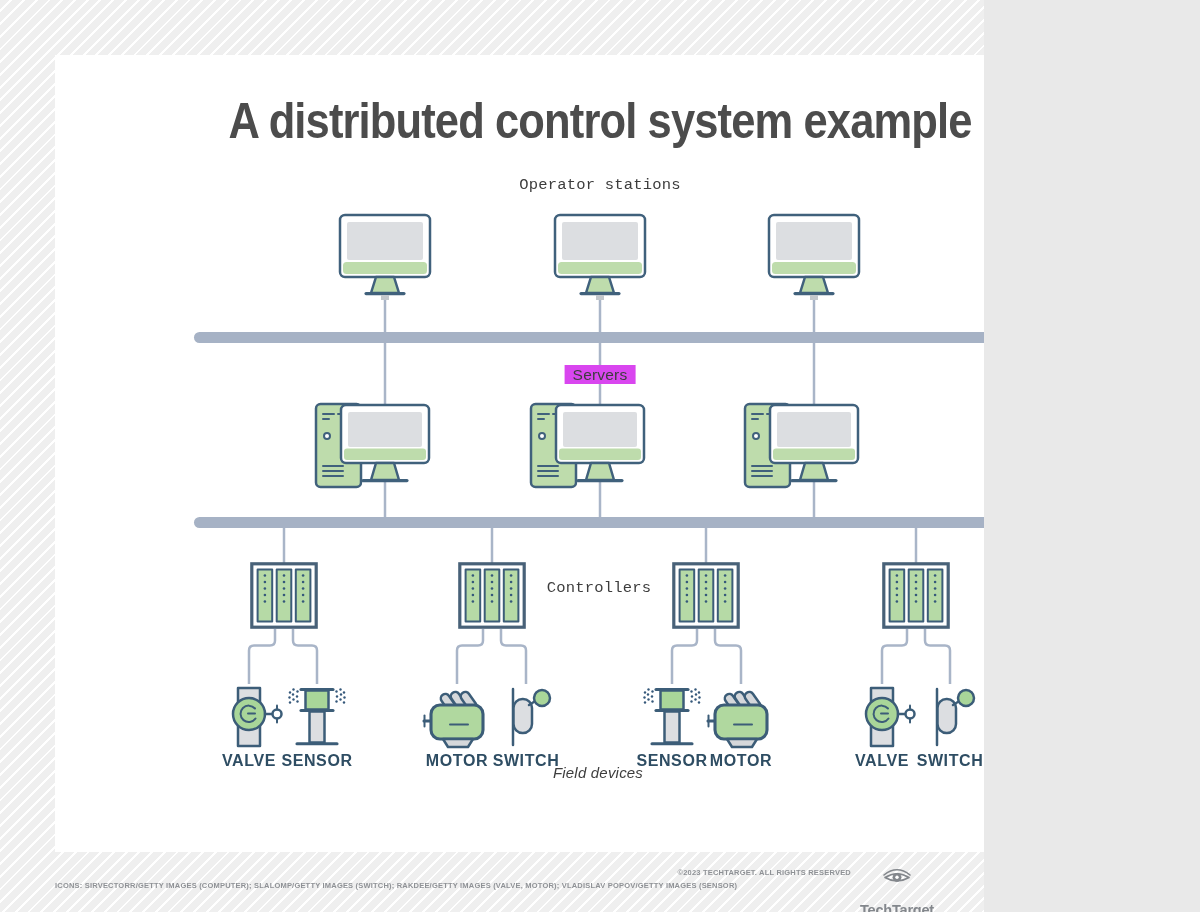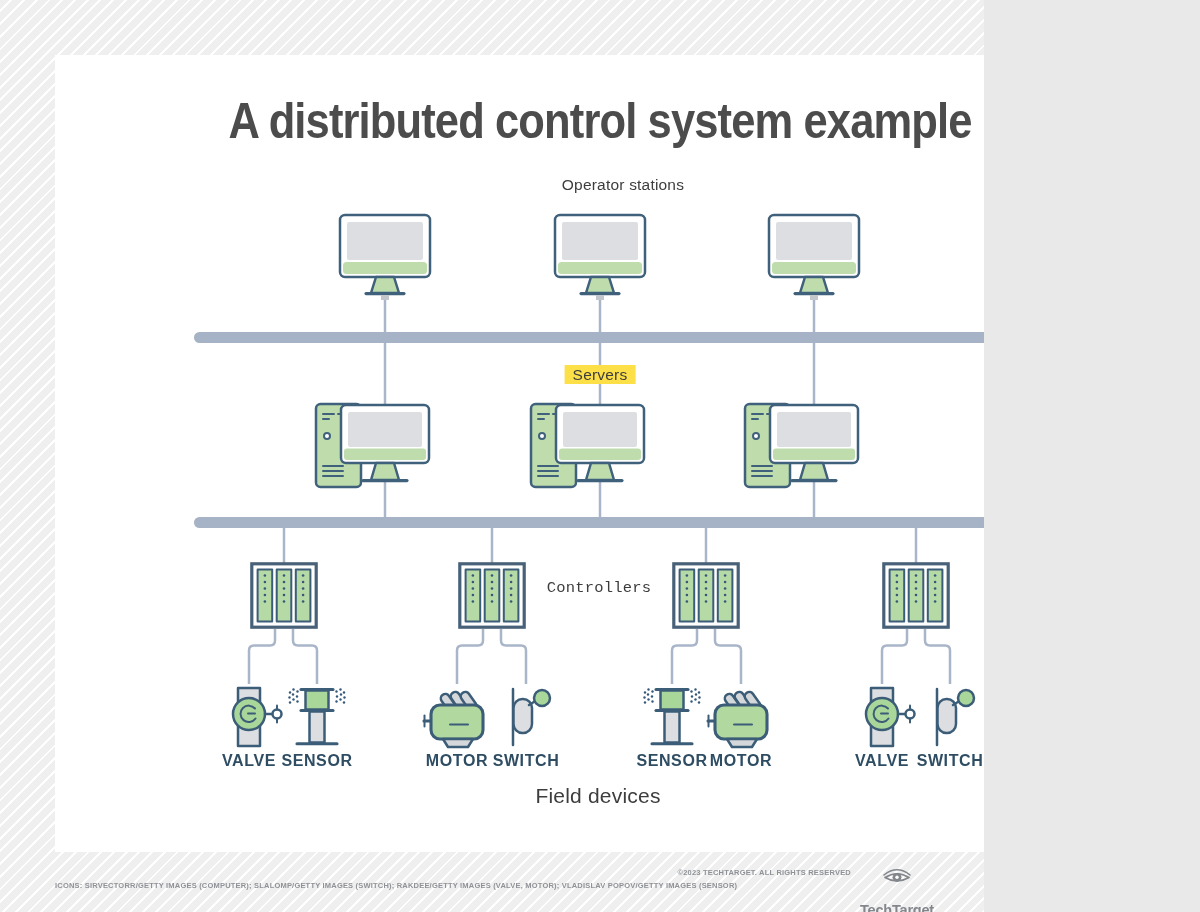--- a/index.html
+++ b/index.html
@@ -14,21 +14,21 @@
   .title{
     position:absolute;left:0;top:36px;width:1090px;text-align:center;
     font-weight:bold;font-size:50px;color:#4c4c4c;letter-spacing:-1px;line-height:60px;
   }
   .title>span{display:inline-block;transform:scaleX(.87);transform-origin:center;white-space:nowrap;}
 
   .layer-label{
     position:absolute;transform:translateX(-50%);
     font-size:15.5px;color:#3d3d3d;letter-spacing:.2px;white-space:nowrap;
   }
-  .masked{background:#fde047;padding:1px 8px;}
+  .masked{background:#d946ef;padding:1px 8px;}
 
   .dev-label{
     position:absolute;top:697px;transform:translateX(-50%);
     font-size:16px;font-weight:bold;color:#2e4d63;letter-spacing:.6px;white-space:nowrap;
   }
 
   
   .s-c{stroke:#40617c;stroke-width:2.5;stroke-linecap:round;stroke-linejoin:round;}
   .s-d{stroke:#3c5d78;stroke-width:2.5;stroke-linecap:round;stroke-linejoin:round;}
   .sw3{stroke-width:3.1;}
@@ -221,24 +221,24 @@
       <use href="#motor" transform="translate(376,636)"></use>
       <use href="#switch" transform="translate(458,634)"></use>
       <use href="#sensor" transform="translate(617,633)"></use>
       <use href="#motor" transform="translate(660,636)"></use>
       <use href="#valve" transform="translate(827,633)"></use>
       <use href="#switch" transform="translate(882,634)"></use>
     </svg>
 
     <div class="title"><span>A distributed control system example</span></div>
 
-    <div class="layer-label" style="left:568px;top:121px;">Operator stations</div>
+    <div class="layer-label" style="left:545px;top:121px;font-family:Liberation Mono, monospace;">Operator stations</div>
     <div class="layer-label" style="left:545px;top:311px;"><span class="masked">Servers</span></div>
     <div class="layer-label" style="left:544px;top:524px;font-family:Liberation Mono, monospace;">Controllers</div>
-    <div class="layer-label" style="left:543px;top:729px;font-size:21px;">Field devices</div>
+    <div class="layer-label" style="left:543px;top:709px;font-size:15px;font-style:italic;">Field devices</div>
 
     <div class="dev-label" style="left:194px;">VALVE</div>
     <div class="dev-label" style="left:262px;">SENSOR</div>
     <div class="dev-label" style="left:402px;">MOTOR</div>
     <div class="dev-label" style="left:471px;">SWITCH</div>
     <div class="dev-label" style="left:617px;">SENSOR</div>
     <div class="dev-label" style="left:686px;">MOTOR</div>
     <div class="dev-label" style="left:827px;">VALVE</div>
     <div class="dev-label" style="left:895px;">SWITCH</div>
   </div>

